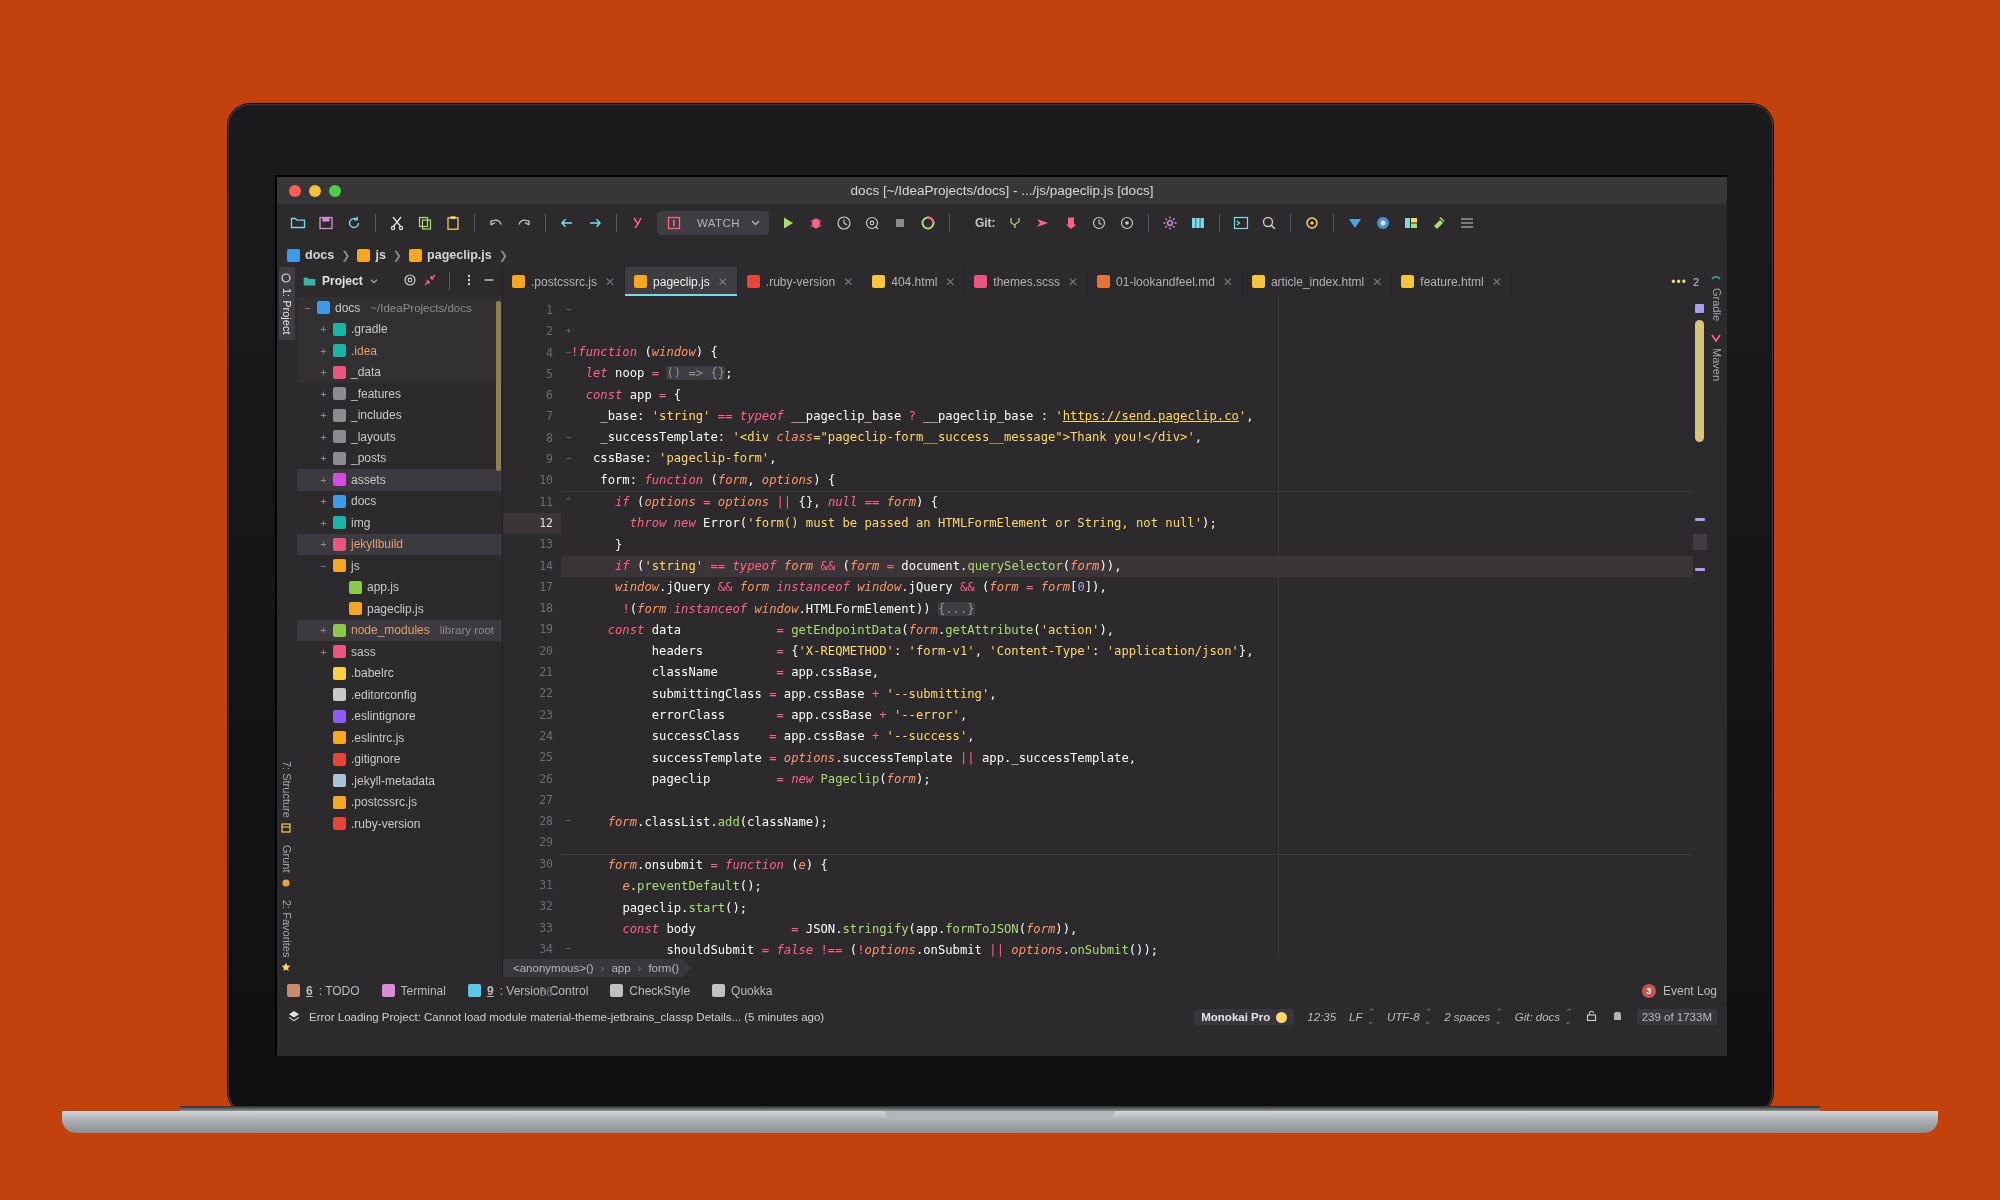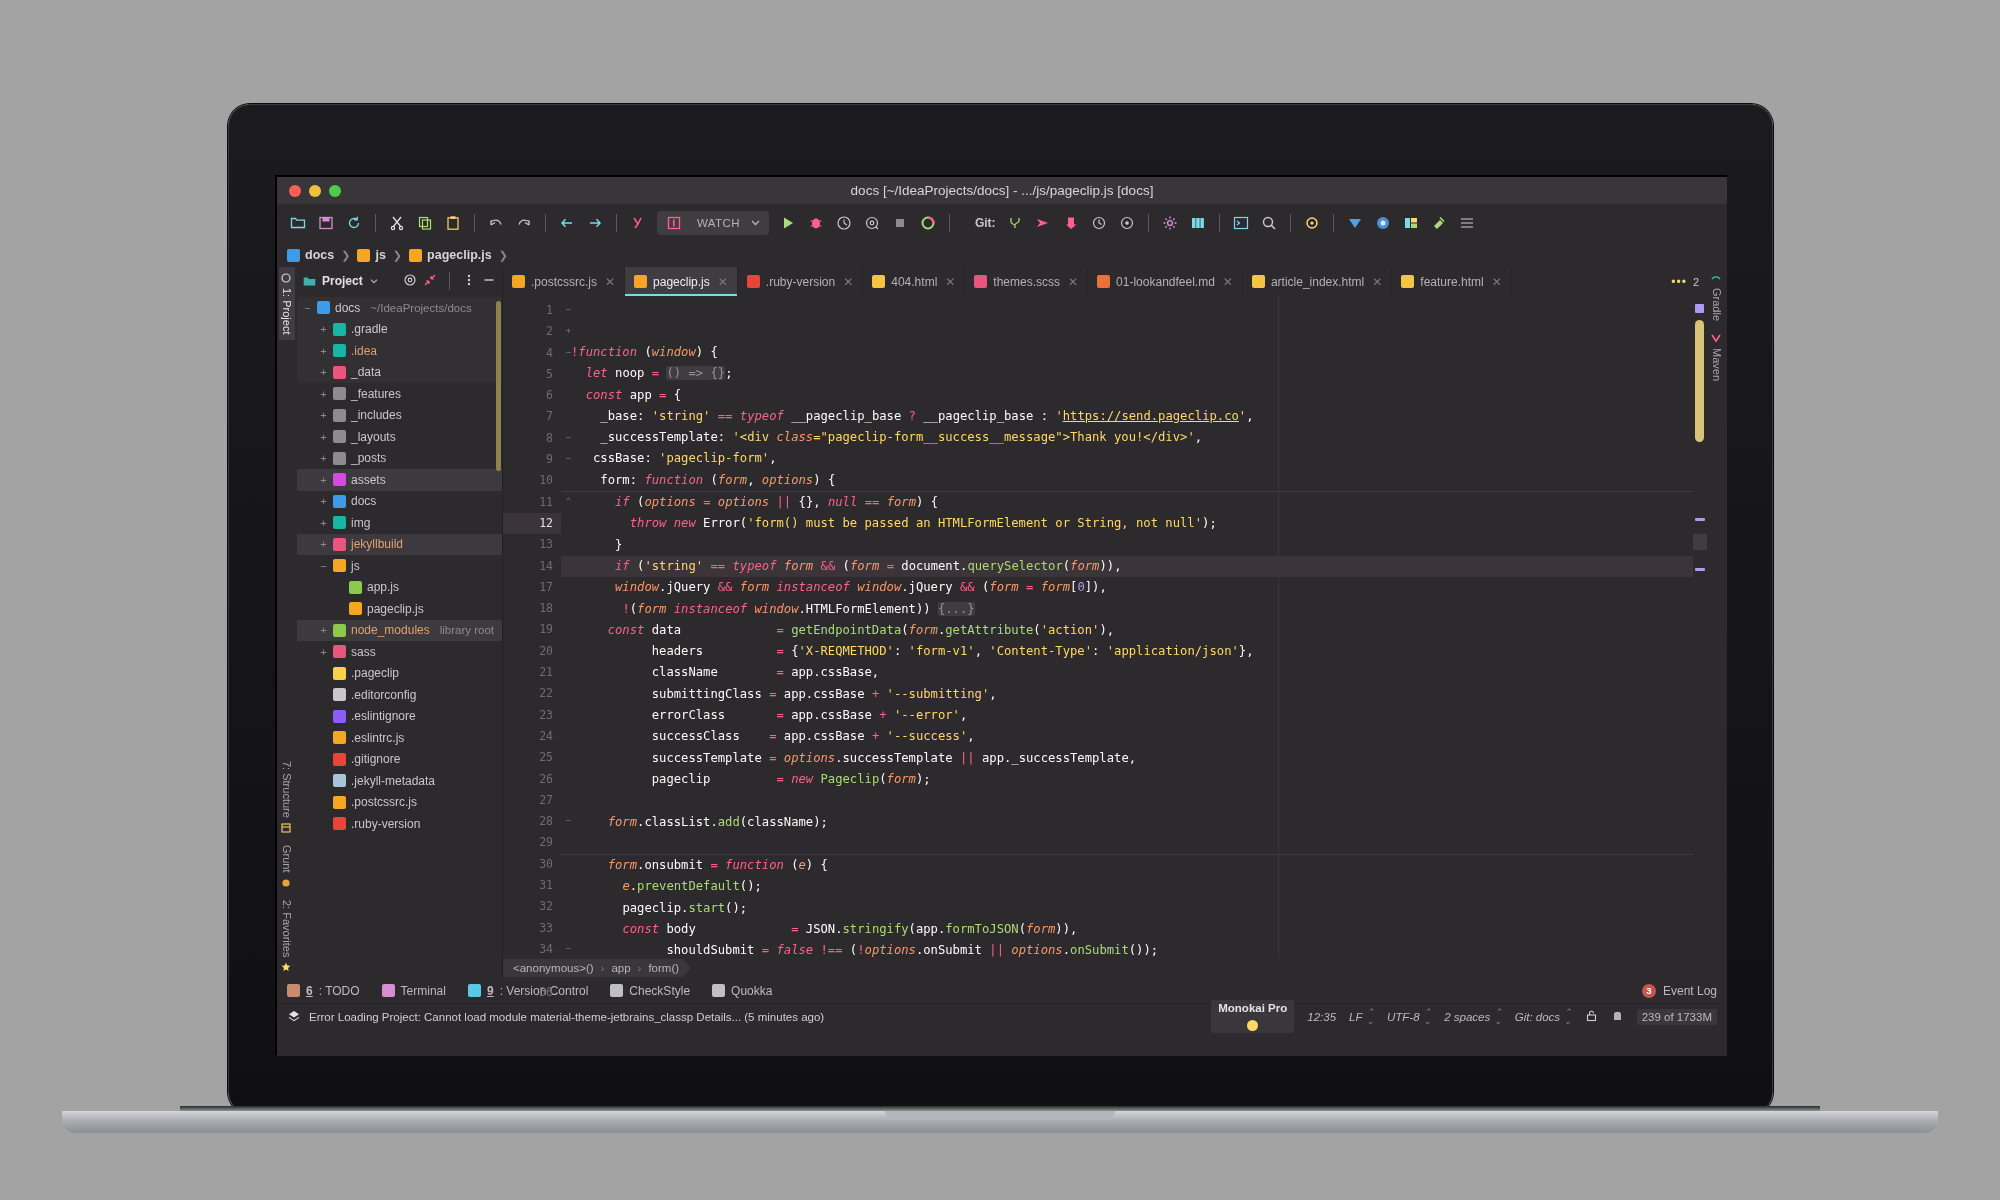--- a/index.html
+++ b/index.html
@@ -1,17 +1,17 @@
 <!DOCTYPE html>
 <html><head>
 <meta charset="utf-8">
 <style>
   html,body{margin:0;padding:0;background:#000;width:2000px;height:1200px;overflow:hidden;
     font-family:"Liberation Sans",sans-serif;}
-  #stage{position:relative;width:2000px;height:1200px;background:#a3a3a3;}
+  #stage{position:relative;width:2000px;height:1200px;background:#c2410c;}
 
   
   .laptop-body{position:absolute;left:228px;top:104px;width:1545px;height:1010px;
     background:linear-gradient(180deg,#1b1b1d 0%,#101012 100%);
     border-radius:22px;border:1px solid #3a3a3e;box-sizing:border-box;
     box-shadow:0 0 0 1px #0a0a0a;}
   .laptop-screen{position:absolute;left:275px;top:175px;width:1452px;height:880px;background:#000;}
   .laptop-base{position:absolute;left:62px;top:1111px;width:1876px;height:22px;
     background:linear-gradient(180deg,#d4d6d9 0%,#a9acb1 45%,#8b8e93 100%);
     border-radius:0 0 14px 14px;}
@@ -133,22 +133,22 @@
   .badge{width:14px;height:14px;border-radius:50%;background:#c75450;color:#fff;font-size:9.5px;
     display:flex;align-items:center;justify-content:center;font-weight:bold;}
 
   
   .statusbar{height:25px;background:#2d2a2e;display:flex;align-items:center;padding:0 10px;
     font-size:11.5px;color:#bdbabe;gap:8px;border-top:1px solid #262329;}
   .statusbar .msg{color:#cfcdd0;}
   .statusbar .right{margin-left:auto;display:flex;align-items:center;gap:13px;}
   .sb-item{display:flex;align-items:center;gap:4px;font-style:italic;}
   .spin{font-size:9px;color:#8b878d;line-height:1;}
-  .theme-pill{display:flex;align-items:center;gap:6px;background:#3a373c;border-radius:3px;padding:2px 7px;
-    font-weight:bold;color:#e4e2e4;flex-direction:column;}
+  .theme-pill{display:flex;align-items:flex-end;gap:6px;background:#3a373c;border-radius:3px;padding:2px 7px;
+    font-weight:bold;color:#e4e2e4;}
   .dot-yellow{width:11px;height:11px;border-radius:50%;background:#ffd866;}
   .mem{background:#3a373c;border-radius:2px;padding:2px 5px;}
 </style>
 </head>
 <body>
 
 <div id="stage">
 
   <div class="laptop-body"></div>
   <div class="laptop-screen"></div>
@@ -559,21 +559,21 @@
               <span class="rsub">library root</span>
             </div>
             <div class="row" style="padding-left: 22px;">
               <span class="tg">+</span>
               <span class="ficon" style="background: rgb(232, 85, 127);"></span>
               <span class="rlabel">sass</span>
             </div>
             <div class="row" style="padding-left: 22px;">
               <span class="tg"></span>
               <span class="ficon" style="background: rgb(245, 210, 74);"></span>
-              <span class="rlabel">.pageclip</span>
+              <span class="rlabel">.babelrc</span>
             </div>
             <div class="row" style="padding-left: 22px;">
               <span class="tg"></span>
               <span class="ficon" style="background: rgb(201, 199, 201);"></span>
               <span class="rlabel">.editorconfig</span>
             </div>
             <div class="row" style="padding-left: 22px;">
               <span class="tg"></span>
               <span class="ficon" style="background: rgb(139, 92, 246);"></span>
               <span class="rlabel">.eslintignore</span>

